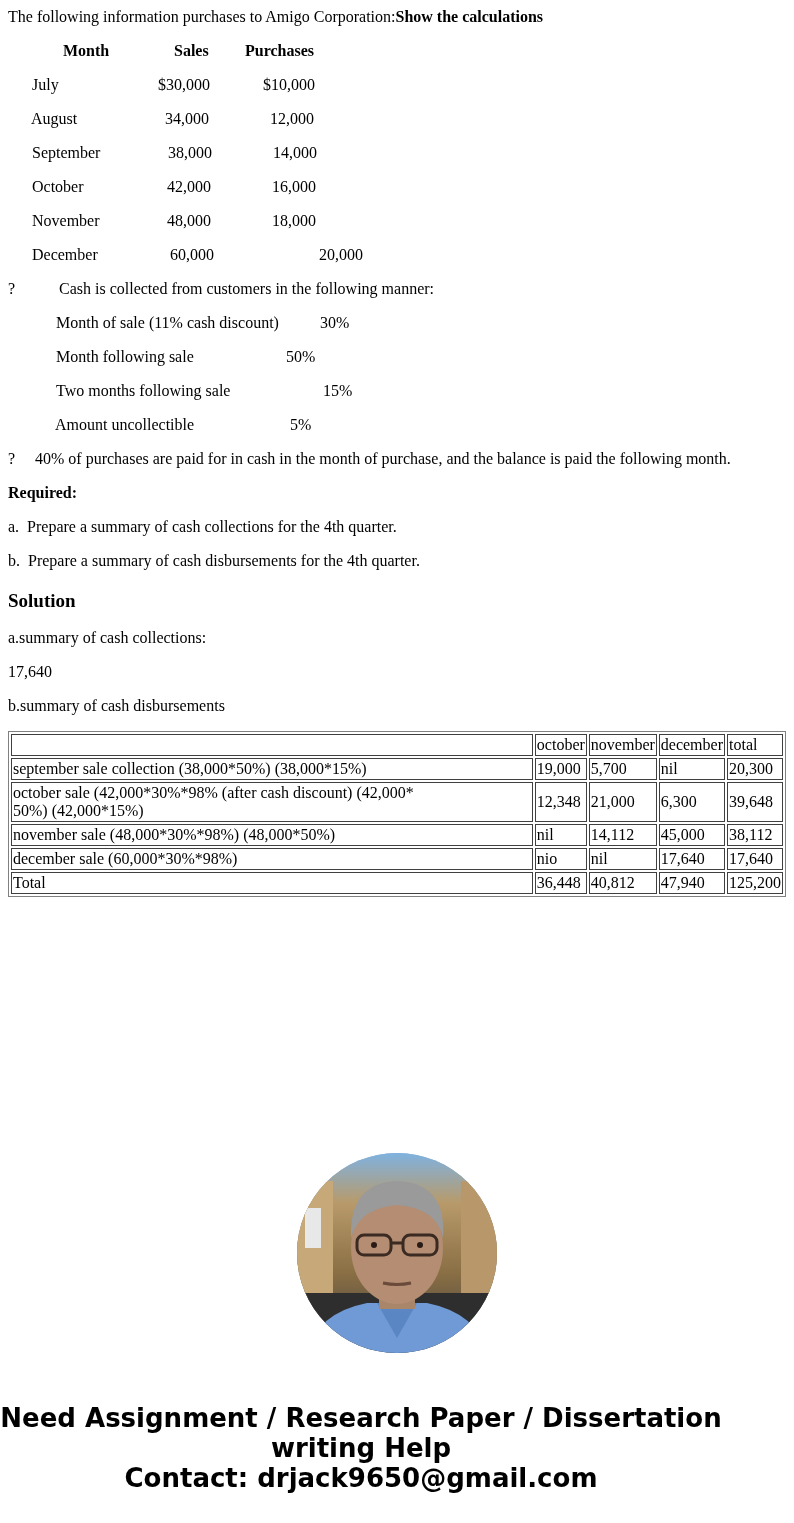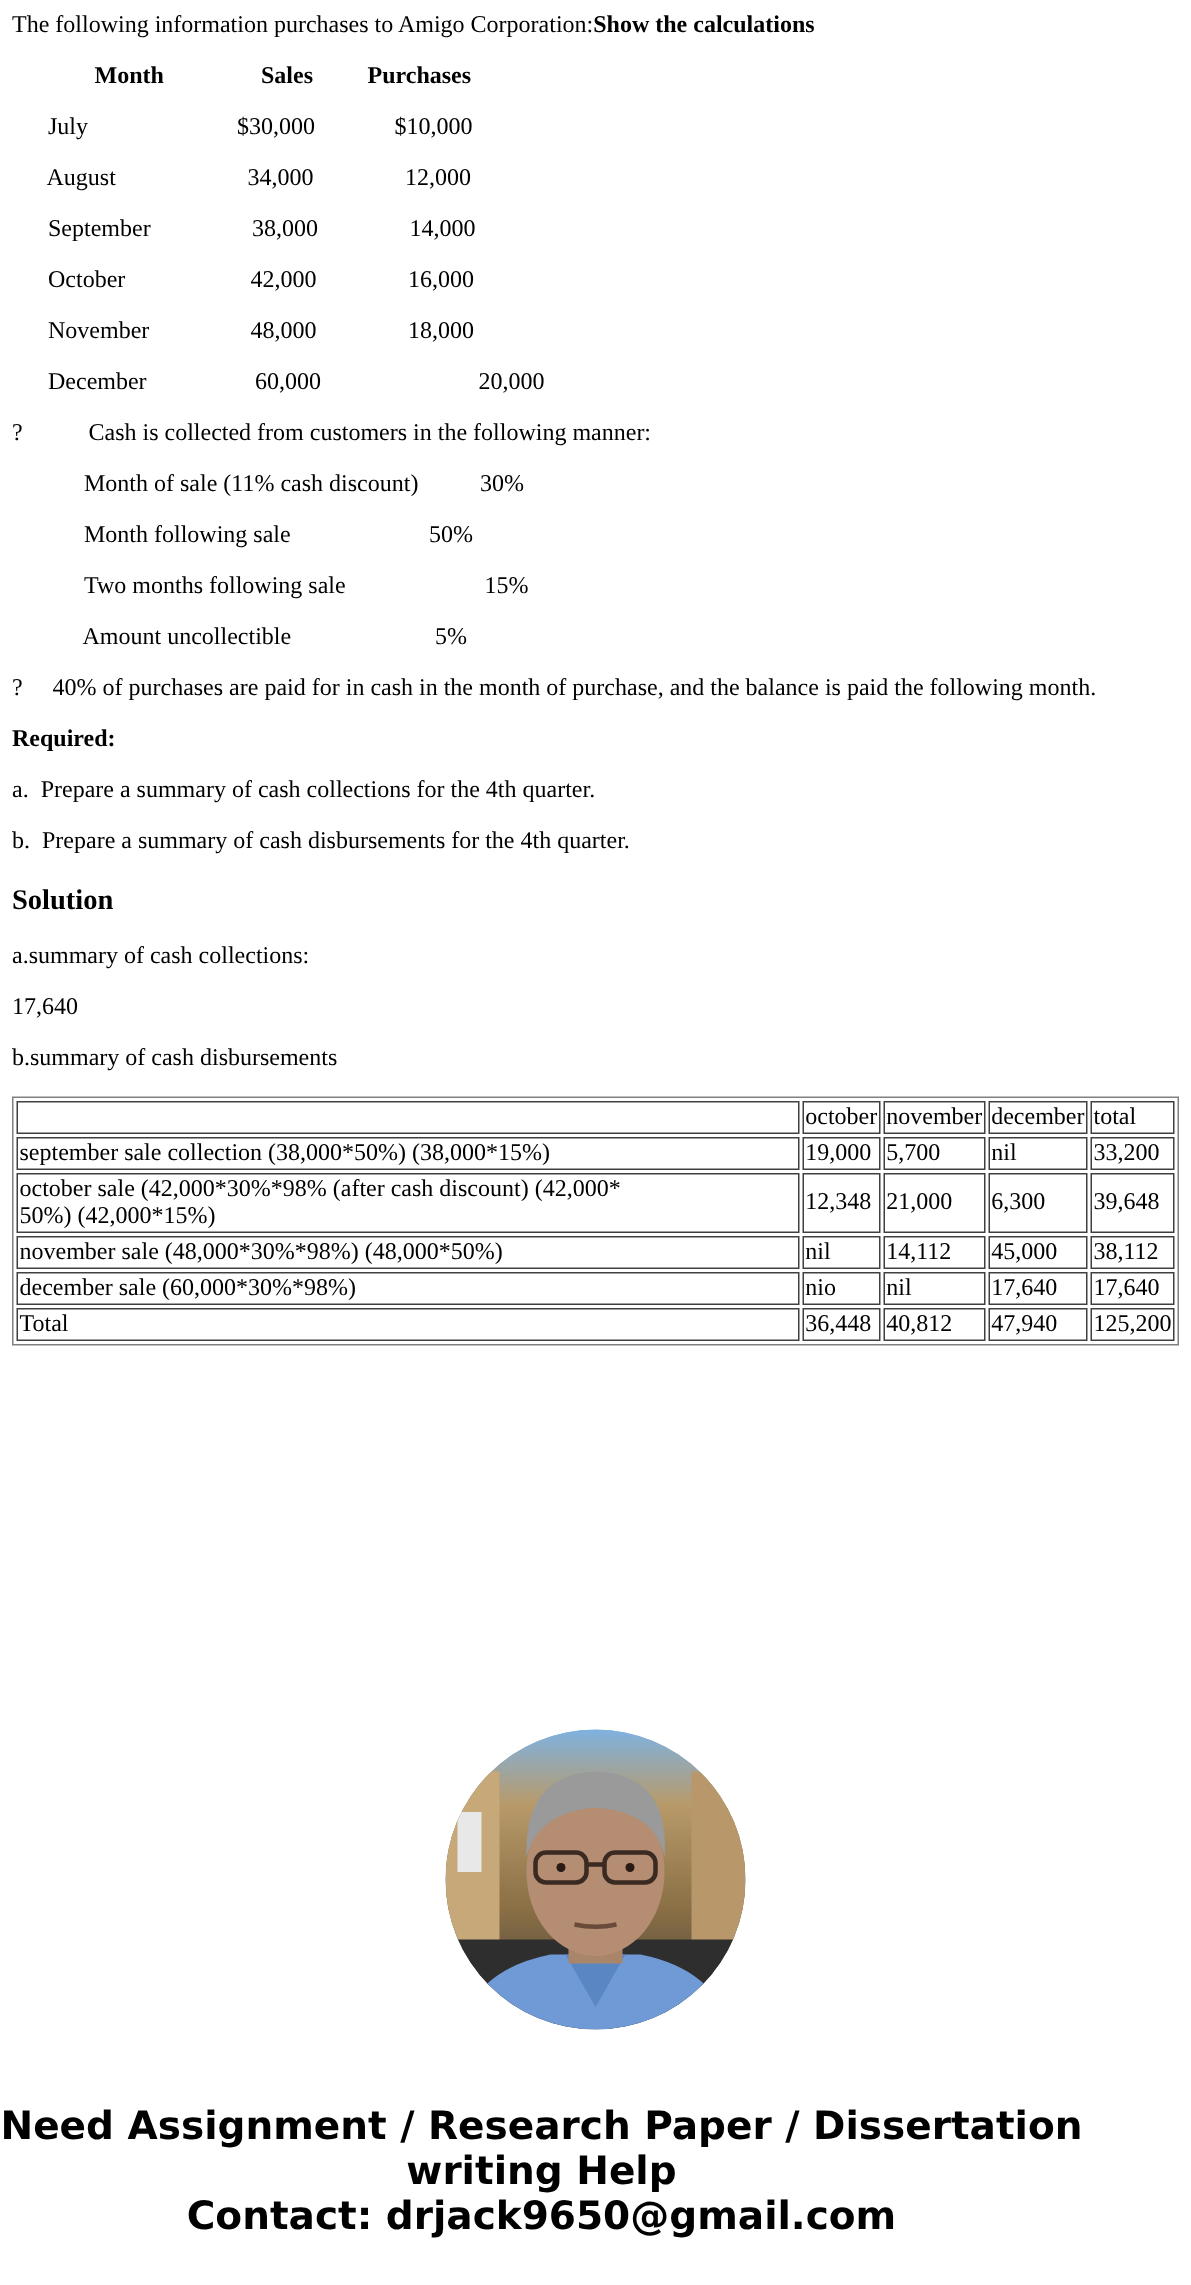--- a/index.html
+++ b/index.html
@@ -152,21 +152,21 @@
     <td class="num">october</td>
     <td class="num">november</td>
     <td class="num">december</td>
     <td class="num">total</td>
   </tr>
   <tr>
     <td>september sale collection (38,000*50%) (38,000*15%)</td>
     <td class="num">19,000</td>
     <td class="num">5,700</td>
     <td class="num">nil</td>
-    <td class="num">33,200</td>
+    <td class="num">20,300</td>
   </tr>
   <tr>
     <td style="white-space:normal; padding-right:80px;">october sale (42,000*30%*98% (after cash discount) (42,000* 50%) (42,000*15%)</td>
     <td class="num">12,348</td>
     <td class="num">21,000</td>
     <td class="num">6,300</td>
     <td class="num">39,648</td>
   </tr>
   <tr>
     <td>november sale (48,000*30%*98%) (48,000*50%)</td>

